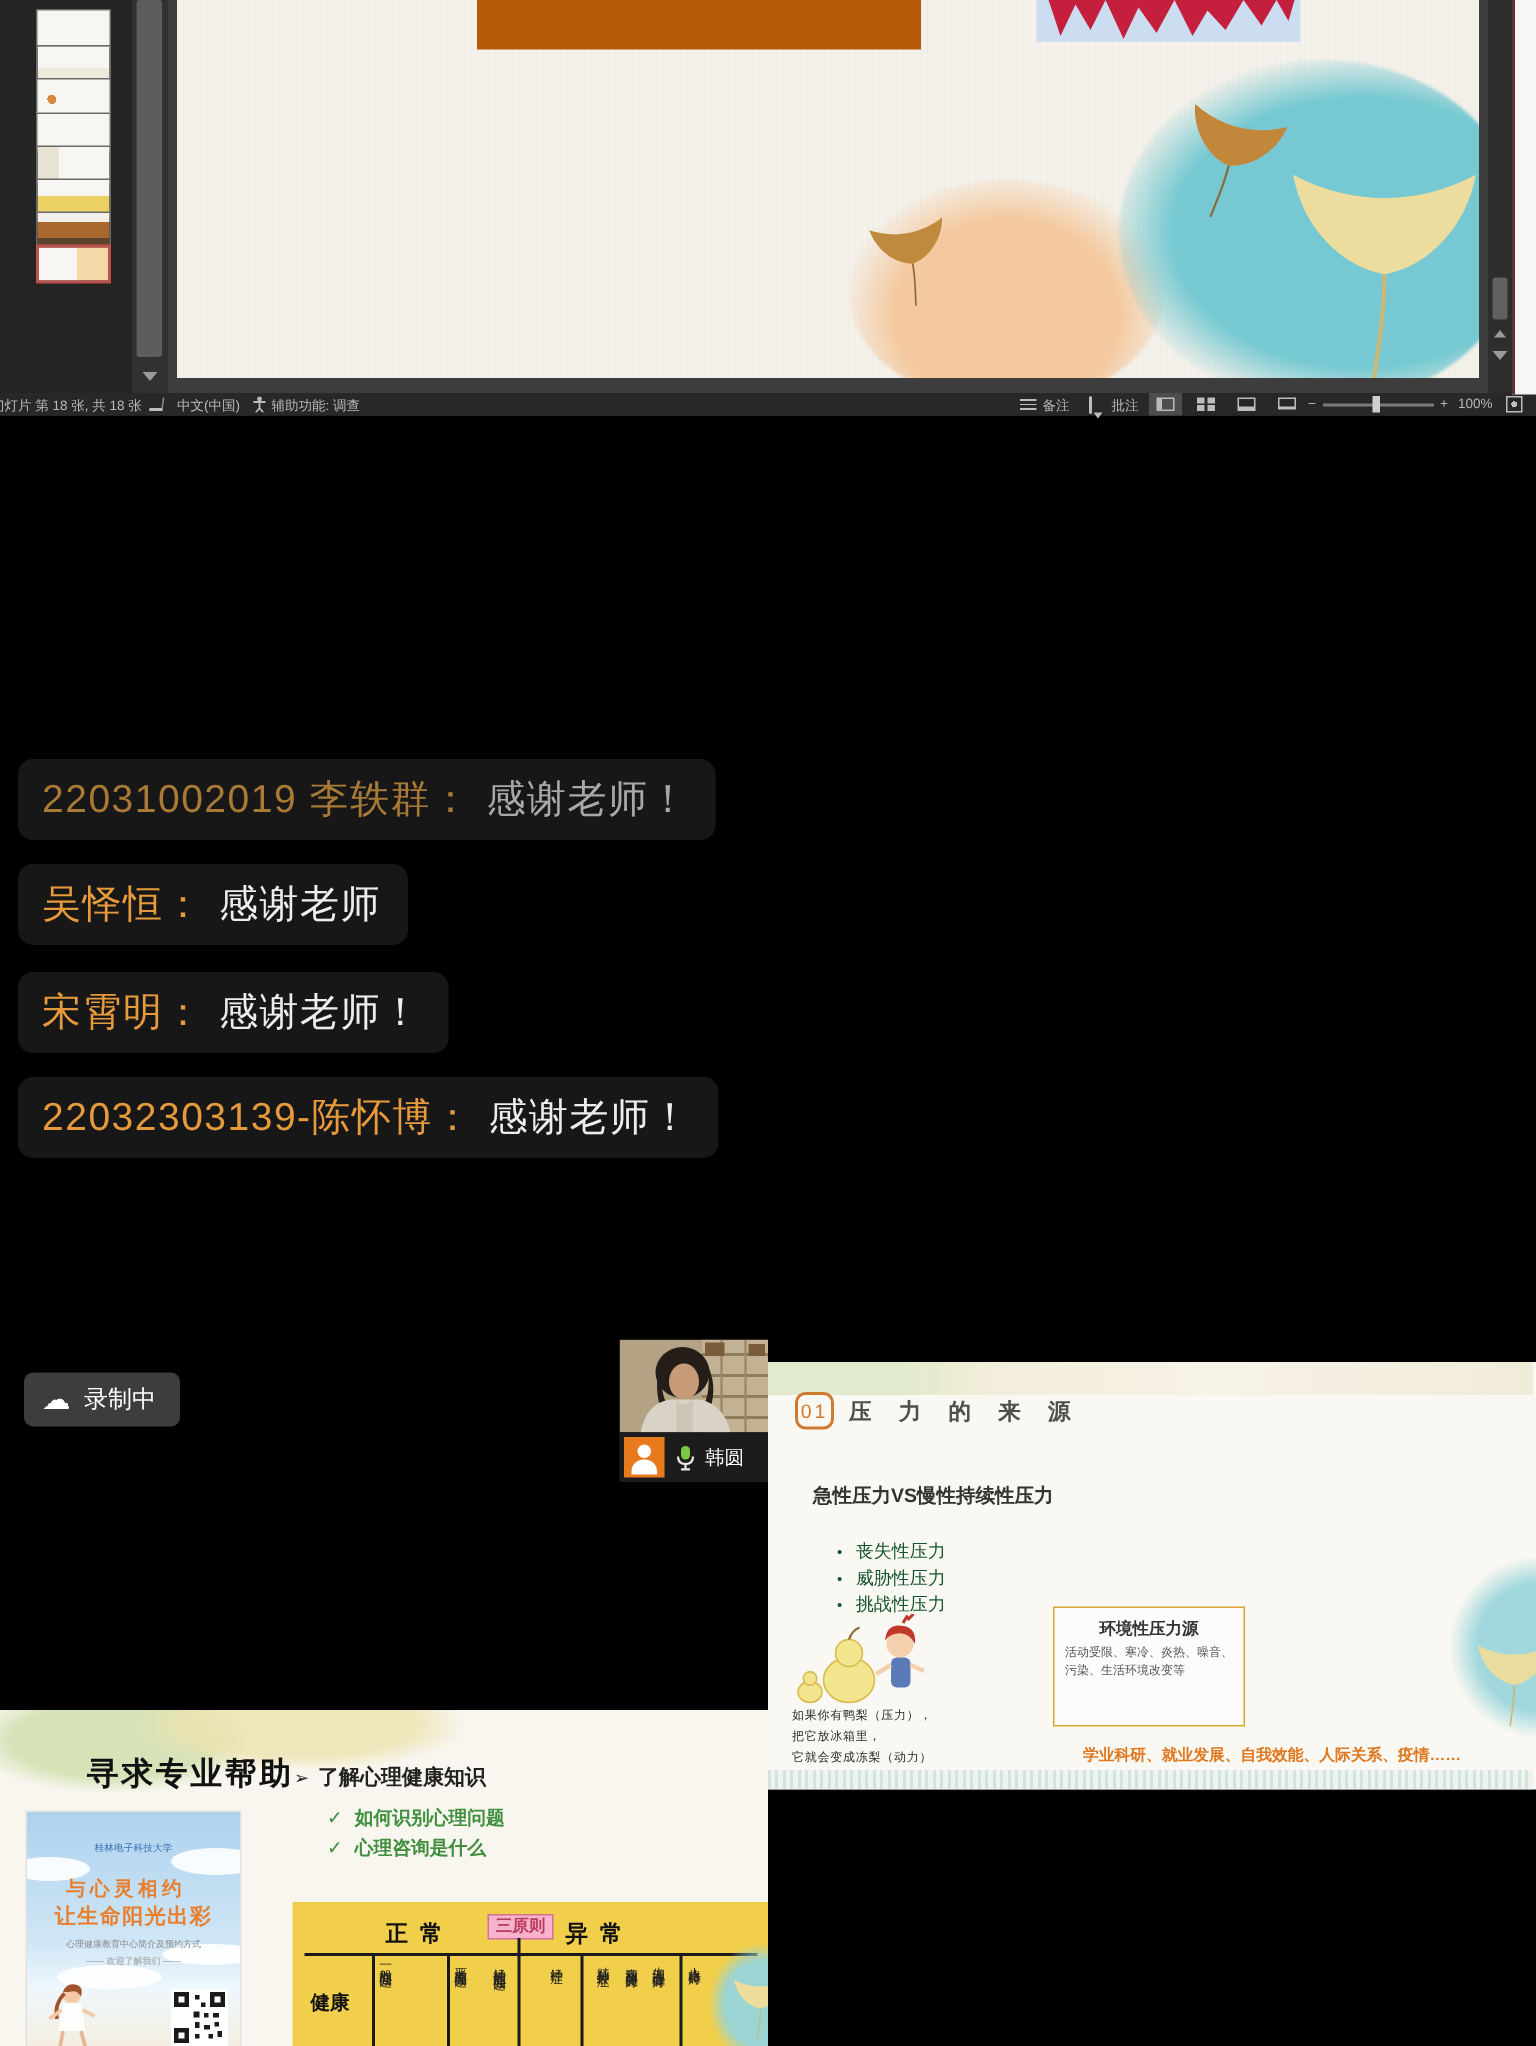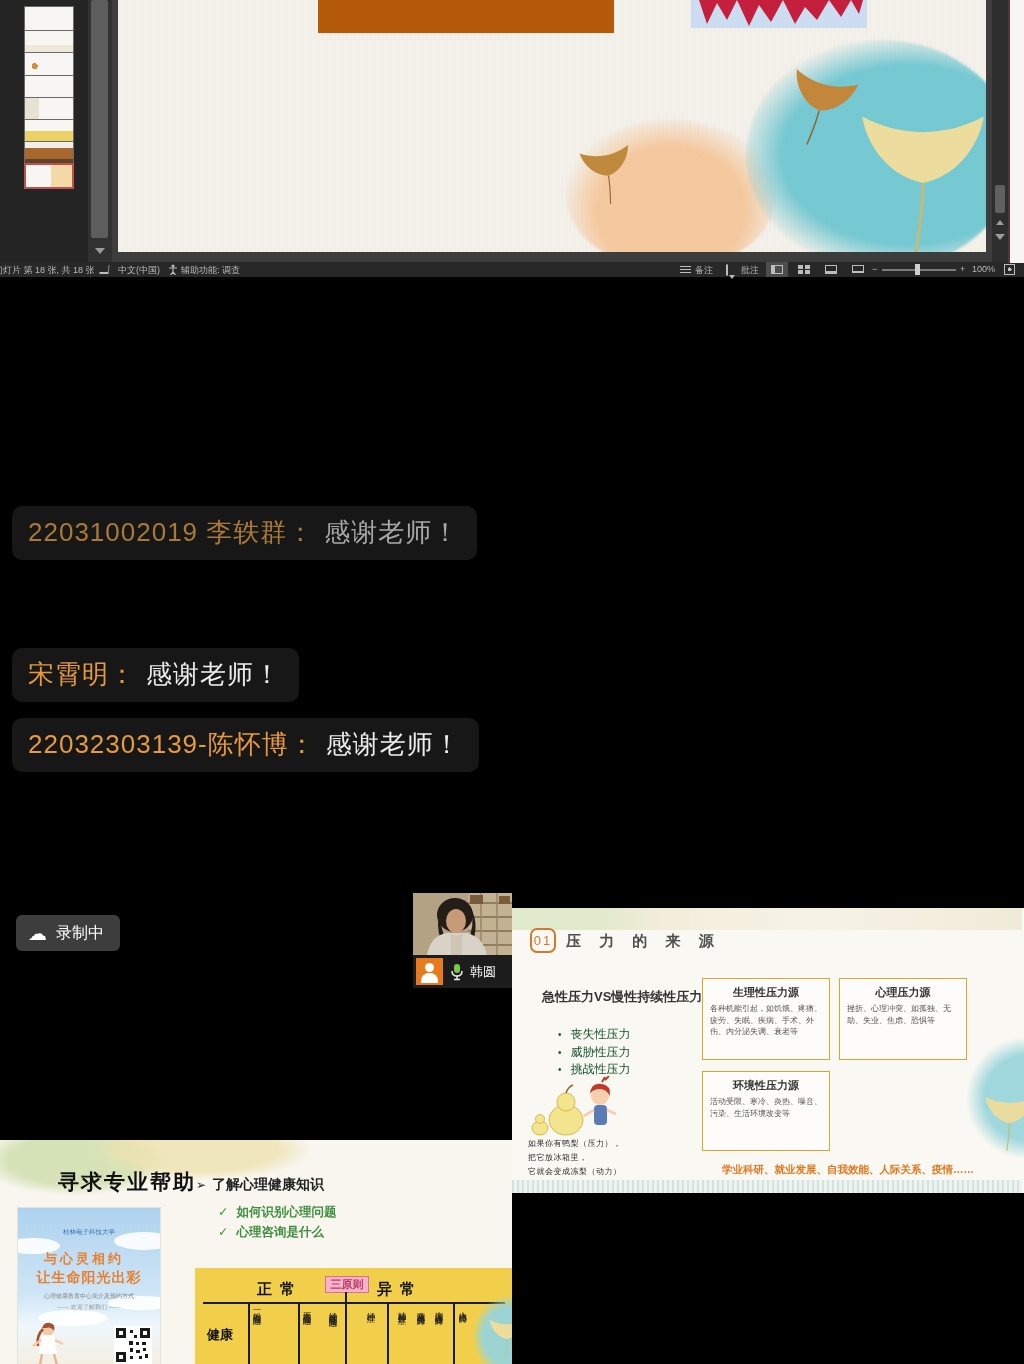--- a/index.html
+++ b/index.html
@@ -219,20 +219,23 @@
       <span class="sb-item" style="left:972px">100%</span>
       <span class="abs icon-fit" style="left:1004px; top:2px;"></span>
     </div>
   </div>
 
   <div id="white-strip" class="abs"></div>
 
   <div class="chat-bubble faded" style="top:506px">
     <span class="chat-name">22031002019 李轶群：</span><span class="chat-text">感谢老师！</span>
   </div>
+  <div class="chat-bubble" style="top:576px">
+    <span class="chat-name">吴怿恒：</span><span class="chat-text">感谢老师</span>
+  </div>
   <div class="chat-bubble" style="top:648px">
     <span class="chat-name">宋霄明：</span><span class="chat-text">感谢老师！</span>
   </div>
   <div class="chat-bubble" style="top:718px">
     <span class="chat-name">22032303139-陈怀博：</span><span class="chat-text">感谢老师！</span>
   </div>
 
   <div id="rec-badge" class="abs">
     <span class="cloud">☁</span>
     <span class="lbl">录制中</span>
@@ -297,28 +300,20 @@
       <path d="M62 18 Q63 6 74 8 Q83 9 82 20 Q78 12 70 13 Q64 14 62 18 Z" fill="#c0392b"></path>
       <path d="M74 6 L77 1 M77 4 L81 0" stroke="#c0392b" stroke-width="2"></path>
       <rect x="66" y="29" width="13" height="20" rx="4" fill="#5a7ab8"></rect>
       <path d="M66 34 L56 40 M79 34 L88 38" stroke="#f6cfae" stroke-width="3"></path>
     </svg>
 
     <div class="ss-note" style="top:230px">如果你有鸭梨（压力），</div>
     <div class="ss-note" style="top:244px">把它放冰箱里，</div>
     <div class="ss-note" style="top:258px">它就会变成冻梨（动力）</div>
 
-    <div class="ss-box" style="left:190px; top:70px; height:82px;">
-      <h4>生理性压力源</h4>
-      <p>各种机能引起，如饥饿、疼痛、疲劳、失眠、疾病、手术、外伤、内分泌失调、衰老等</p>
-    </div>
-    <div class="ss-box" style="left:327px; top:70px; height:82px;">
-      <h4>心理压力源</h4>
-      <p>挫折、心理冲突、如孤独、无助、失业、焦虑、恐惧等</p>
-    </div>
     <div class="ss-box" style="left:190px; top:163px; height:80px;">
       <h4>环境性压力源</h4>
       <p>活动受限、寒冷、炎热、噪音、污染、生活环境改变等</p>
     </div>
 
     <div id="ss-footer" class="abs">学业科研、就业发展、自我效能、人际关系、疫情……</div>
   </div>
 
   <div id="slide-help" class="abs">
     <div id="sh-washg" class="abs"></div>

